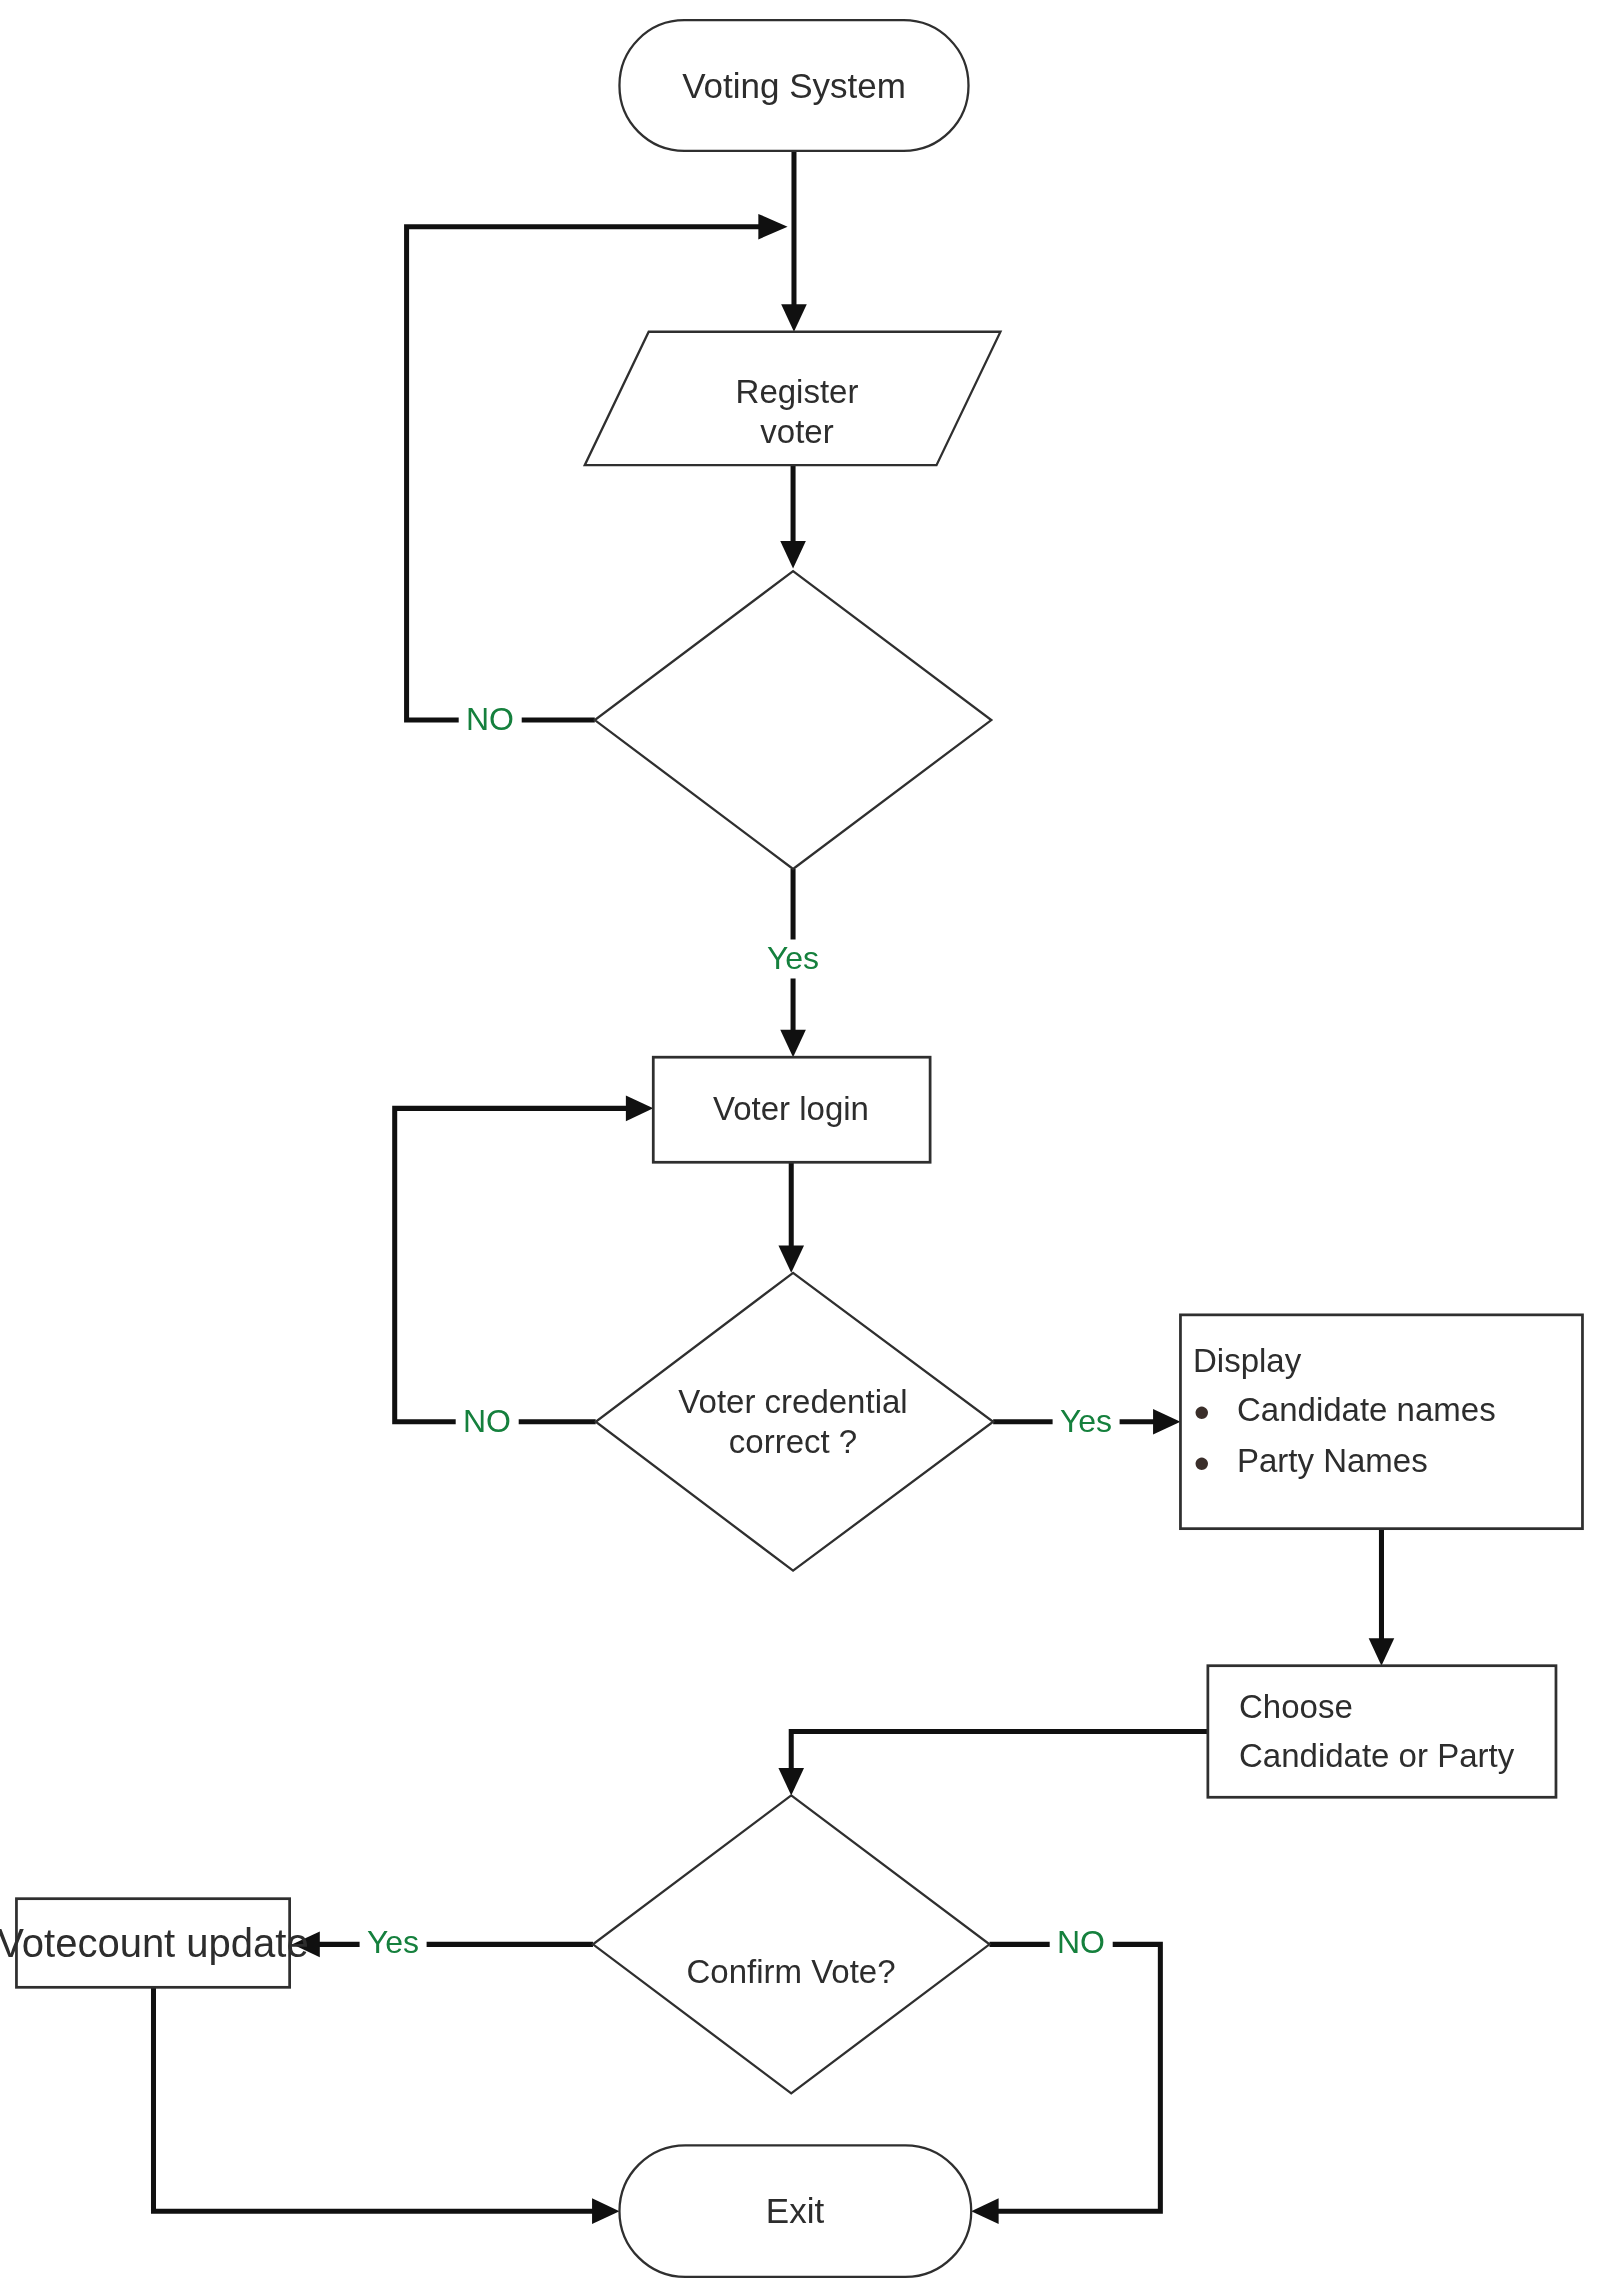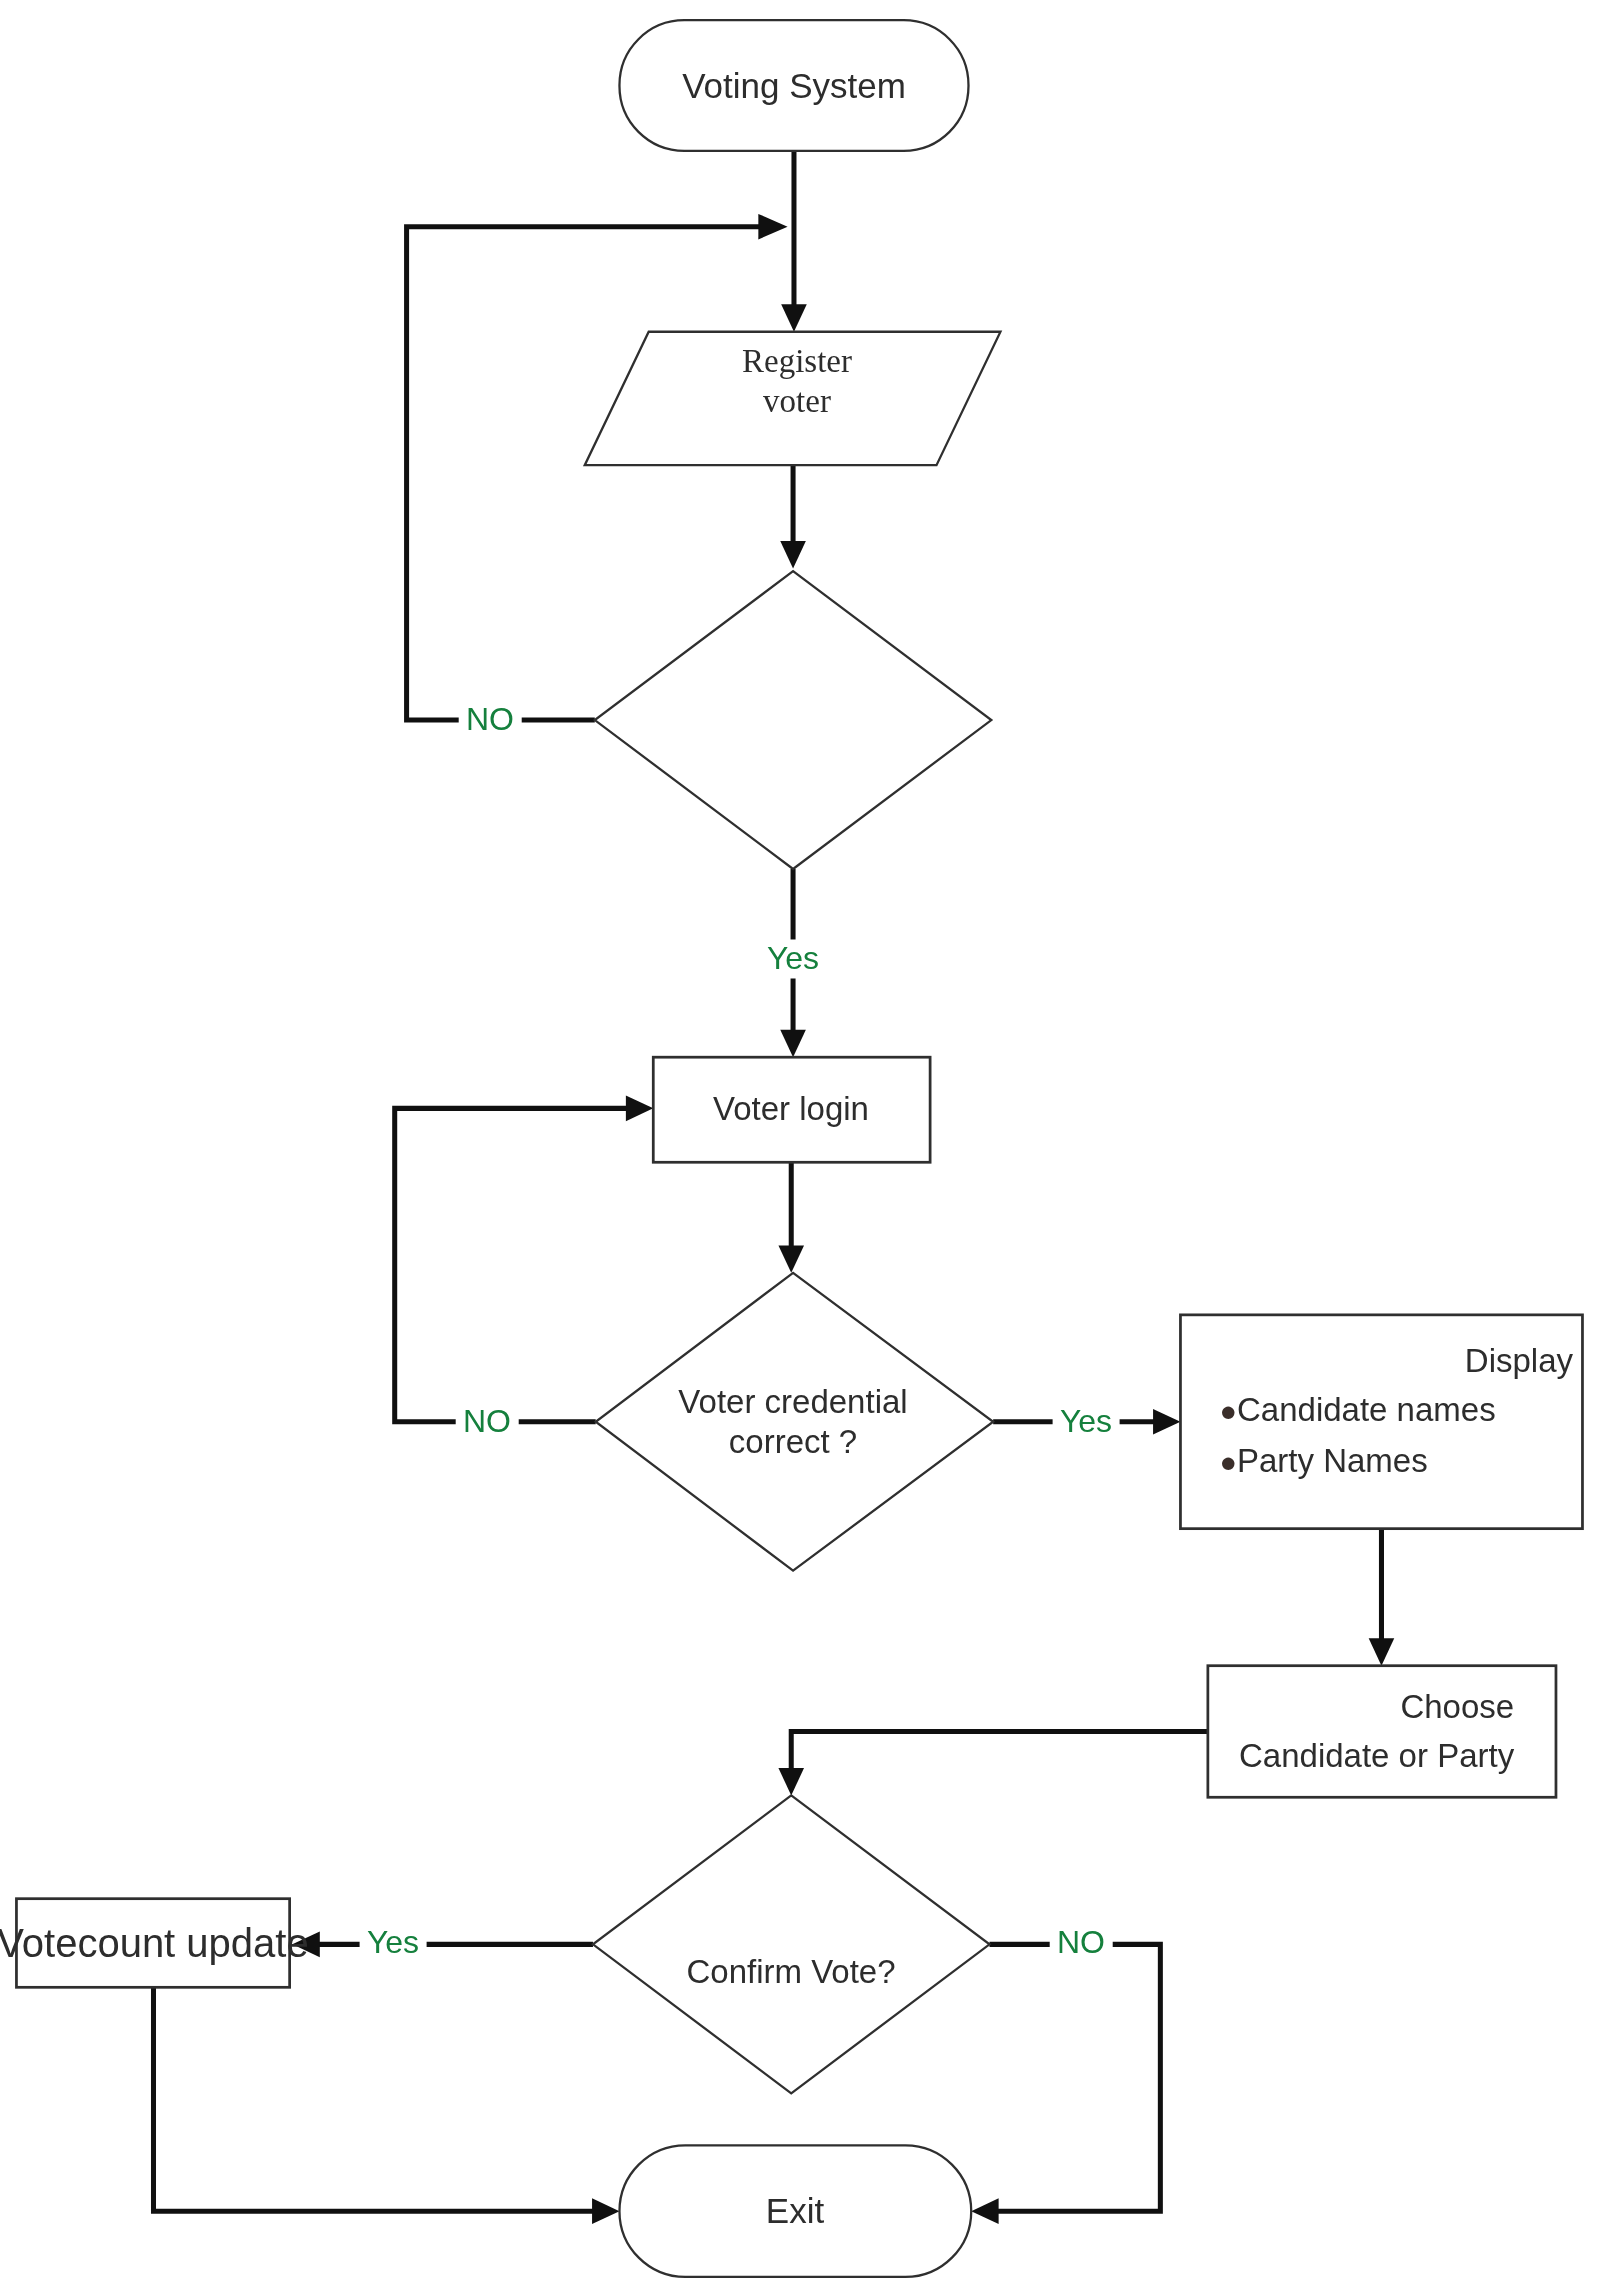--- a/index.html
+++ b/index.html
@@ -55,21 +55,21 @@
   .edge-lbl {
     background: #ffffff;
     padding: 0 7.3px;
     color: #15803d;
     font-size: 32px;
   }
   .block-lbl {
     position: absolute;
     font-size: 33px;
     color: #2d2d2d;
-    text-align: right;
+    text-align: left;
     white-space: nowrap;
     line-height: 49px;
   }
   .bullet-row {
     display: flex;
     align-items: baseline;
   }
   .bullet-dot {
     width: 44px;
     font-size: 29px;
@@ -165,21 +165,21 @@
       <polygon class="shape shape-thin" points="866,1965 1083,2128 866,2291 649,2128"></polygon>
 
       <rect class="shape" x="18" y="2078" width="299" height="97"></rect>
 
       <rect class="shape shape-thin" x="678" y="2348" width="385" height="144" rx="72" ry="72"></rect>
     </g>
   </svg>
 
   <div class="lbl terminator-lbl" style="left:794px; top:86px;">Voting System</div>
 
-  <div class="lbl" style="left:797px; top:381px;font-family:Liberation Serif, serif;">
+  <div class="lbl" style="left:797px; top:412px;">
     <div>Register</div>
     <div>voter</div>
   </div>
 
 
   <div class="lbl edge-lbl" style="left:793px; top:959px;">Yes</div>
 
   <div class="lbl edge-lbl" style="left:490px; top:720px;">NO</div>
 
   <div class="lbl" style="left:791px; top:1109px;">Voter login</div>

